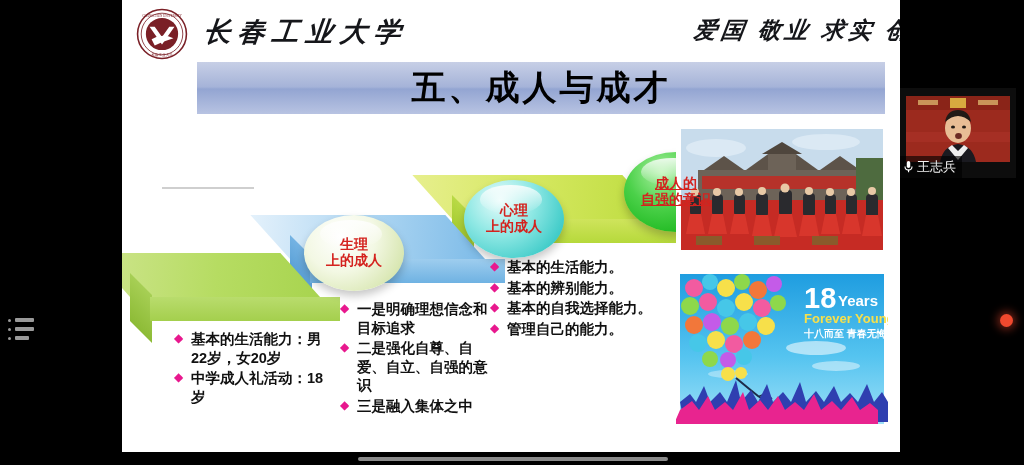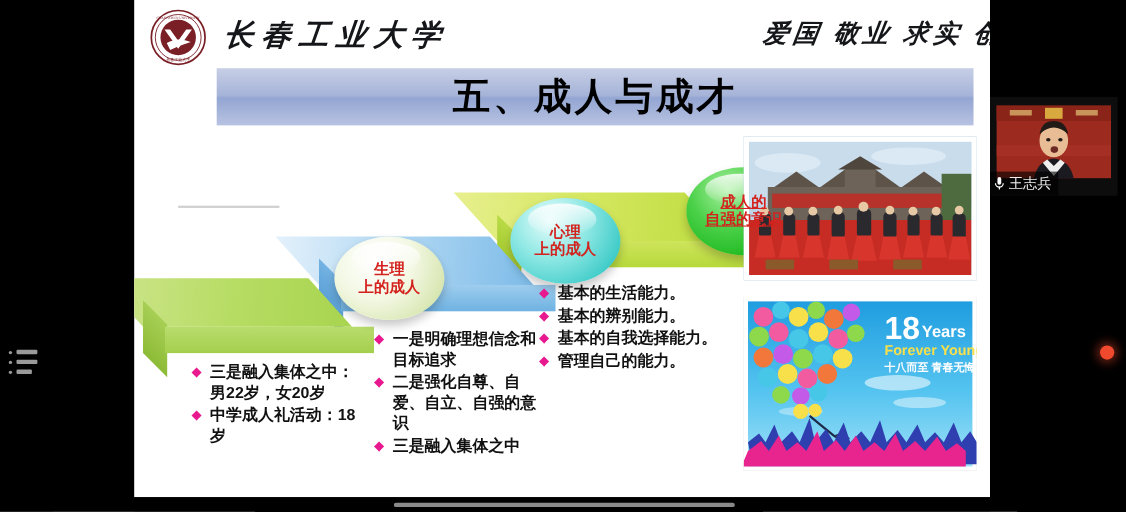--- a/index.html
+++ b/index.html
@@ -302,21 +302,21 @@
       <li>管理自己的能力。</li>
     </ul>
 
     <ul class="bullets" id="bullets2">
       <li>一是明确理想信念和目标追求</li>
       <li>二是强化自尊、自爱、自立、自强的意识</li>
       <li>三是融入集体之中</li>
     </ul>
 
     <ul class="bullets" id="bullets1">
-      <li>三是融入集体之中：男22岁，女20岁</li>
+      <li>基本的生活能力：男22岁，女20岁</li>
       <li>中学成人礼活动：18岁</li>
     </ul>
 
     <div id="photo-ceremony">
       <svg viewBox="0 0 212 131" width="212" height="131" preserveAspectRatio="none">
         <rect width="212" height="131" fill="#ffffff"></rect>
         <rect x="5" y="5" width="202" height="121" fill="#bcd6e8"></rect>
         <rect x="5" y="5" width="202" height="58" fill="#c8dcec"></rect>
         <ellipse cx="40" cy="24" rx="30" ry="9" fill="#dbe9f4"></ellipse>
         <ellipse cx="150" cy="18" rx="34" ry="8" fill="#dbe9f4"></ellipse>

